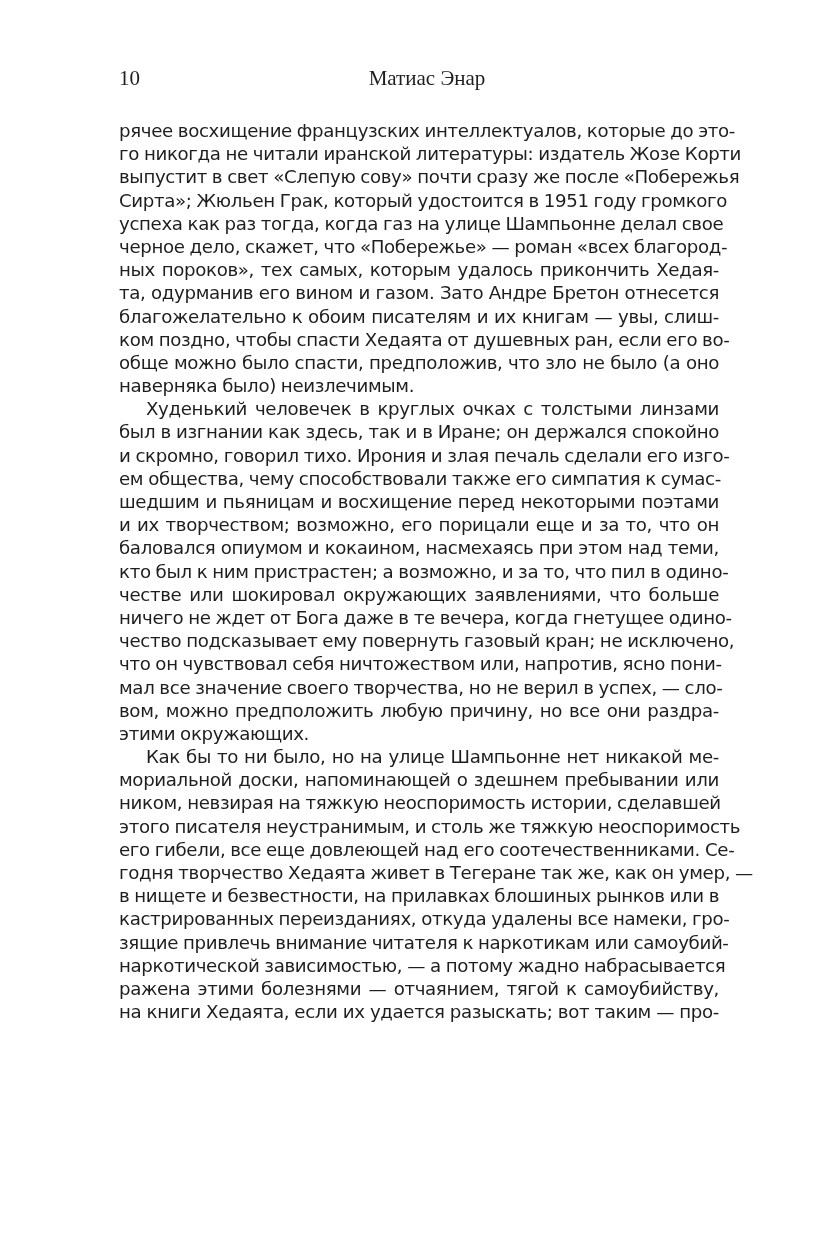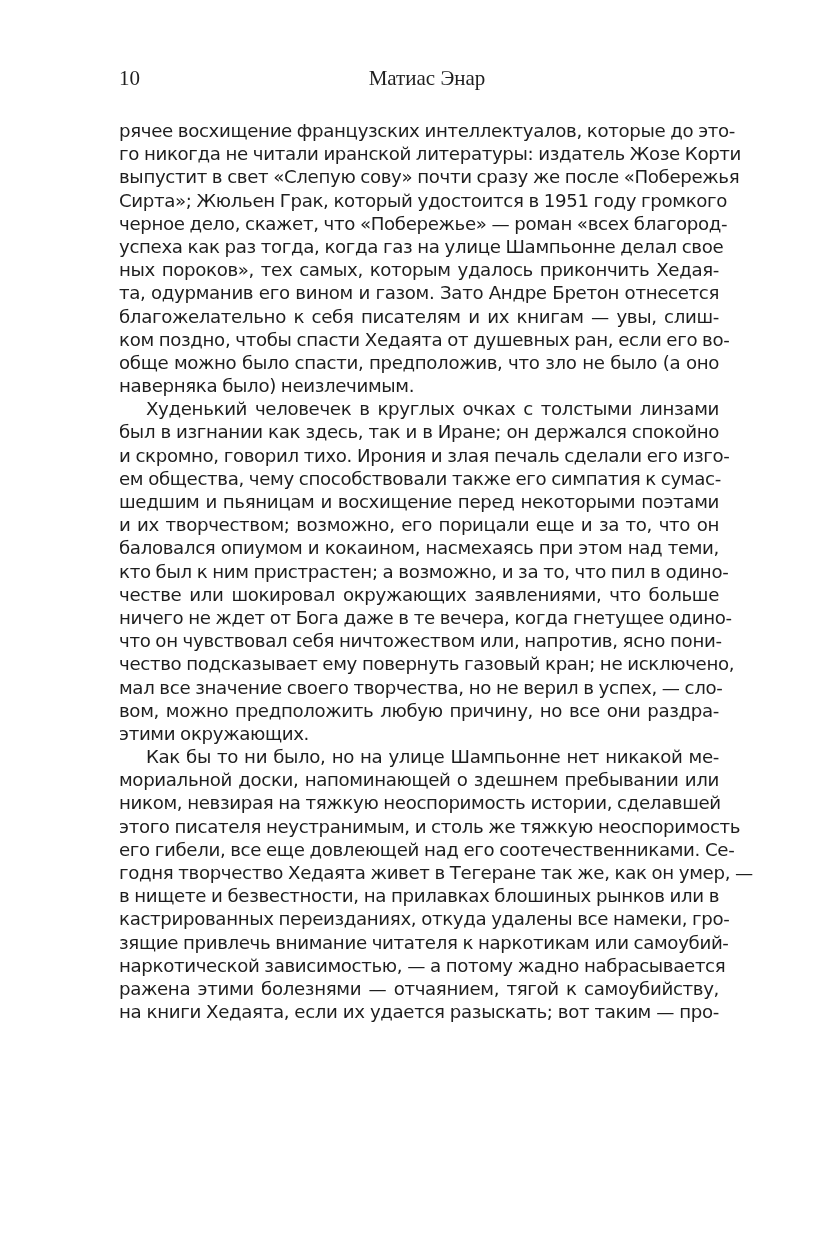--- a/index.html
+++ b/index.html
@@ -70,42 +70,42 @@
   <span class="page-number">10</span>
   <span class="running-title">Матиас Энар</span>
 </div>
 
 <div class="text-block" id="text-block">
     <div>
       <span class="line">рячее восхищение французских интеллектуалов, которые до это-</span>
       <span class="line">го никогда не читали иранской литературы: издатель Жозе Корти</span>
       <span class="line">выпустит в свет «Слепую сову» почти сразу же после «Побережья</span>
       <span class="line">Сирта»; Жюльен Грак, который удостоится в 1951 году громкого</span>
+      <span class="line">успеха как раз тогда, когда газ на улице Шампьонне делал свое</span>
       <span class="line">черное дело, скажет, что «Побережье» — роман «всех благород-</span>
-      <span class="line">успеха как раз тогда, когда газ на улице Шампьонне делал свое</span>
       <span class="line">ных пороков», тех самых, которым удалось прикончить Хедая-</span>
       <span class="line">та, одурманив его вином и газом. Зато Андре Бретон отнесется</span>
-      <span class="line">благожелательно к себя писателям и их книгам — увы, слиш-</span>
+      <span class="line">благожелательно к обоим писателям и их книгам — увы, слиш-</span>
       <span class="line">ком поздно, чтобы спасти Хедаята от душевных ран, если его во-</span>
       <span class="line">обще можно было спасти, предположив, что зло не было (а оно</span>
       <span class="line last">наверняка было) неизлечимым.</span>
     </div>
     <div>
       <span class="line indent">Худенький человечек в круглых очках с толстыми линзами</span>
       <span class="line">был в изгнании как здесь, так и в Иране; он держался спокойно</span>
       <span class="line">и скромно, говорил тихо. Ирония и злая печаль сделали его изго-</span>
       <span class="line">ем общества, чему способствовали также его симпатия к сумас-</span>
       <span class="line">шедшим и пьяницам и восхищение перед некоторыми поэтами</span>
       <span class="line">и их творчеством; возможно, его порицали еще и за то, что он</span>
       <span class="line">баловался опиумом и кокаином, насмехаясь при этом над теми,</span>
       <span class="line">кто был к ним пристрастен; а возможно, и за то, что пил в одино-</span>
       <span class="line">честве или шокировал окружающих заявлениями, что больше</span>
       <span class="line">ничего не ждет от Бога даже в те вечера, когда гнетущее одино-</span>
+      <span class="line">чество подсказывает ему повернуть газовый кран; не исключено,</span>
       <span class="line">что он чувствовал себя ничтожеством или, напротив, ясно пони-</span>
-      <span class="line">чество подсказывает ему повернуть газовый кран; не исключено,</span>
       <span class="line">мал все значение своего творчества, но не верил в успех, — сло-</span>
       <span class="line">вом, можно предположить любую причину, но все они раздра-</span>
       <span class="line last">этими окружающих.</span>
     </div>
     <div>
       <span class="line indent">Как бы то ни было, но на улице Шампьонне нет никакой ме-</span>
       <span class="line">мориальной доски, напоминающей о здешнем пребывании или</span>
       <span class="line">ником, невзирая на тяжкую неоспоримость истории, сделавшей</span>
       <span class="line">этого писателя неустранимым, и столь же тяжкую неоспоримость</span>
       <span class="line">его гибели, все еще довлеющей над его соотечественниками. Се-</span>

